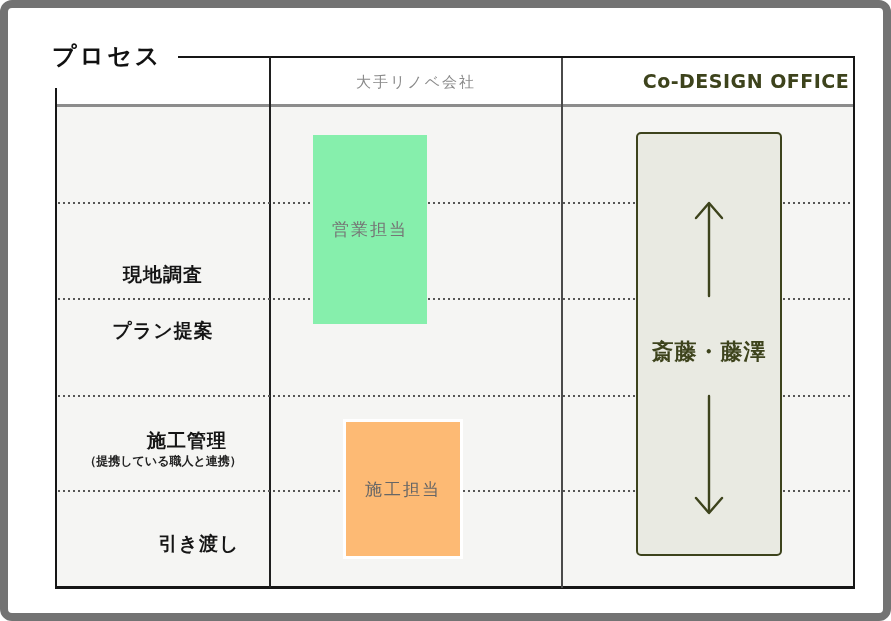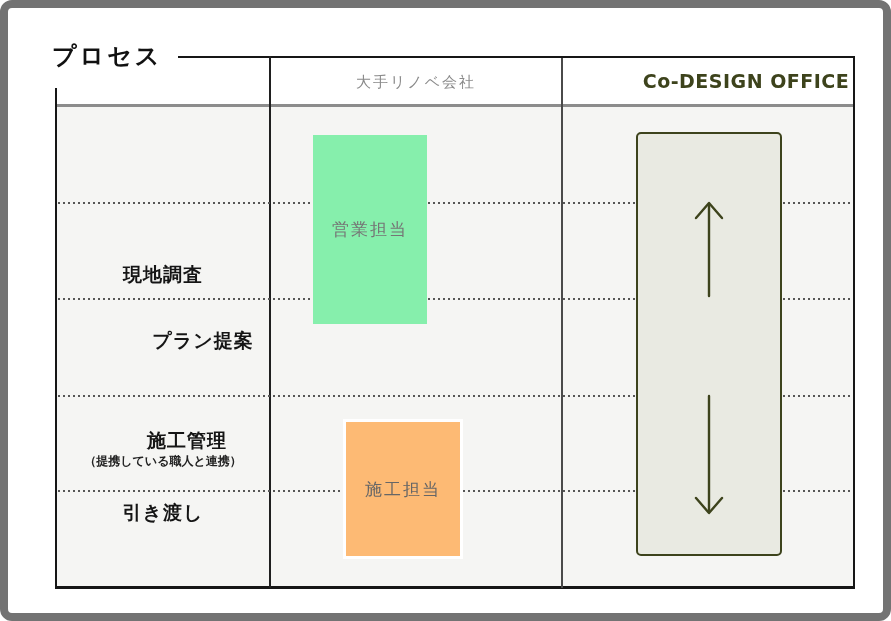--- a/index.html
+++ b/index.html
@@ -36,22 +36,22 @@
     left:50px; width:795px; height:2px; z-index:1;
     background-image:repeating-linear-gradient(90deg,#565656 0px,#565656 2px,transparent 2px,transparent 5px);
   }
   .dot-1 { top:194px; } .dot-2 { top:290px; } .dot-3 { top:387px; } .dot-4 { top:482px; }
 
   .row-label {
     left:48px; width:214px; height:24px; line-height:24px;
     text-align:center; font-size:19px; font-weight:bold; color:#151515;
     letter-spacing:1px; z-index:2;
   }
-  .row-1 { top:134px; } .row-2 { top:230px;margin-top:24px; } .row-3 { top:320px;padding-left:40px; }
-  .row-4 { top:420px;margin-left:24px; } .row-5 { top:492px; }
+  .row-1 { top:134px; } .row-2 { top:230px;margin-top:24px; } .row-3 { top:310px; }
+  .row-4 { top:420px;margin-left:24px; } .row-5 { top:523px;padding-left:36px; }
   .row-sublabel {
     left:48px; width:214px; height:15px; line-height:15px; top:446px;
     text-align:center; font-size:12px; font-weight:bold; color:#222; z-index:2;
   }
 
   .hdr-company {
     left:262px; top:62px; width:292px; height:24px; line-height:24px;
     text-align:center; font-size:15px; color:#8A8A8A; letter-spacing:2px;
   }
   .hdr-office {
@@ -125,15 +125,16 @@
 
   <div class="abs office-box">
     <svg width="142" height="420" viewBox="0 0 142 420">
       <g stroke="#3D431C" stroke-width="2.4" fill="none" stroke-linecap="round" stroke-linejoin="round">
         <path d="M71 72 V162"></path>
         <path d="M58 84 L71 69 L84 84"></path>
         <path d="M71 262 V376"></path>
         <path d="M58 364 L71 379 L84 364"></path>
       </g>
     </svg>
+    <div class="office-name">斎藤・藤澤</div>
   </div>
 
 </div>
 
 </body></html>

